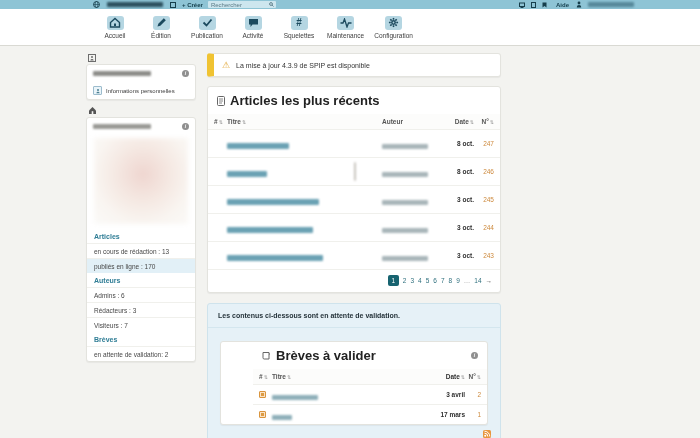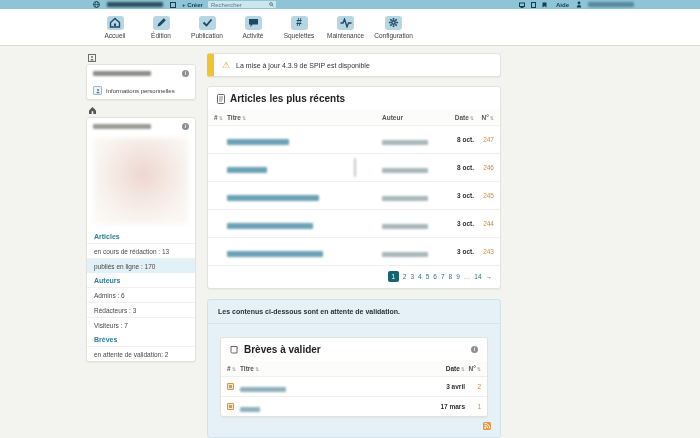--- a/index.html
+++ b/index.html
@@ -52,21 +52,21 @@
   .stat-row { font-size:6.5px; color:#474747; padding:3.5px 7px; border-top:1px solid #f0f0ec; }
   .stat-row.hl { background:#e2f0f7; }
 
   
   .warn { display:flex; align-items:center; height:24px; margin-bottom:9px; border-left:7px solid #f0c332; gap:6px; padding-left:8px; }
   .warn-tri { font-size:9px; color:#e0a32f; line-height:1; }
   .warn-text { font-size:7px; color:#333; }
 
   
   .box-head { display:flex; align-items:center; gap:5px; padding:6px 9px; border-bottom:1px solid #ececе8; }
-  .box-title { font-size:10px; font-weight:700; color:#222; flex:1; }
+  .box-title { font-size:13px; font-weight:700; color:#222; flex:1; }
   .thead { display:flex; align-items:center; font-size:6.5px; font-weight:700; color:#555; padding:4px 6px; background:#fcfcfb; }
   .sort { font-size:5px; color:#9a9a9a; margin-left:1px; font-weight:400; }
   .c-st { width:13px; }
   .c-title { flex:1; }
   .c-thumb { width:28px; }
   .c-auth { width:58px; }
   .c-date { width:34px; text-align:right; }
   .c-num { width:20px; text-align:right; }
   .arow { display:flex; align-items:center; height:28px; border-top:1px solid #f0f0ec; padding:0 6px; }
   .st-green { width:7px; height:7px; background:#98b324; border-radius:1px; }
@@ -83,21 +83,21 @@
   .pag { display:flex; align-items:center; justify-content:flex-end; gap:4px; padding:5px 8px 6px; font-size:6.5px; color:#2e6f7d; }
   .pag .pg { cursor:pointer; }
   .pag .active { width:11px; height:11px; background:#176370; color:#fff; border-radius:2px; display:flex;
                  align-items:center; justify-content:center; }
   .pag .dots { color:#999; }
   .pag .next { color:#444; }
 
   
   .vpanel { margin-top:10px; background:#e6f1f7; border:1px solid #cfe3ec; border-radius:3px; padding-bottom:4px; }
   .vhead { font-size:7px; font-weight:700; color:#25333a; padding:8px 10px; border-bottom:1px solid #d4e6ee; }
-  .vcard { margin:13px 12px 0; }
+  .vcard { margin:13px 12px 0;padding-left:32px; }
   .brow { display:flex; align-items:center; height:20px; border-top:1px solid #f0f0ec; padding:0 6px; }
   .st-orange { width:7px; height:7px; border:1px solid #d9953f; background:#f9e3c8; border-radius:1px;
                display:flex; align-items:center; justify-content:center; }
   .st-orange i { width:3px; height:3px; background:#dd9b43; display:block; }
   .bbar { height:5px; background:#8fb0ba; }
   .bc-date { width:44px; text-align:right; font-size:6.5px; font-weight:700; color:#303030; }
   .bc-num { width:16px; text-align:right; font-size:6.5px; color:#cd8a3e; }
   .rss-row { display:flex; justify-content:flex-end; padding:5px 9px 3px; }
 
   svg { display:block; }

